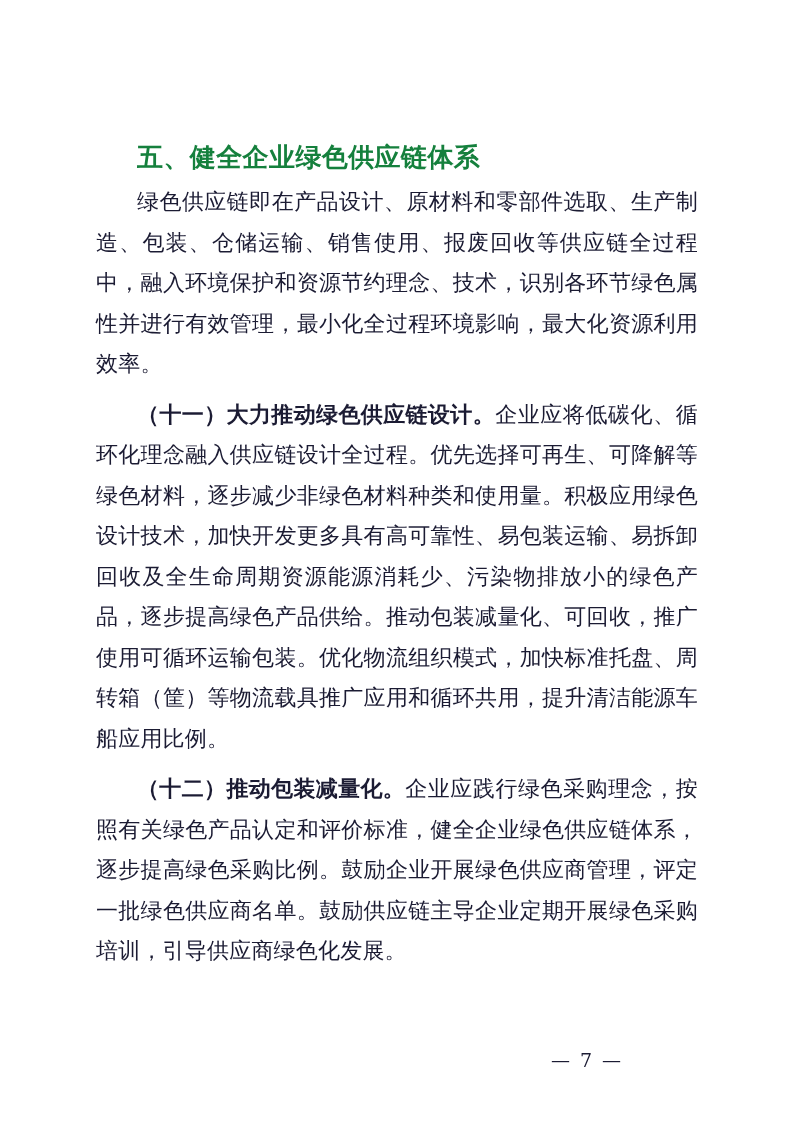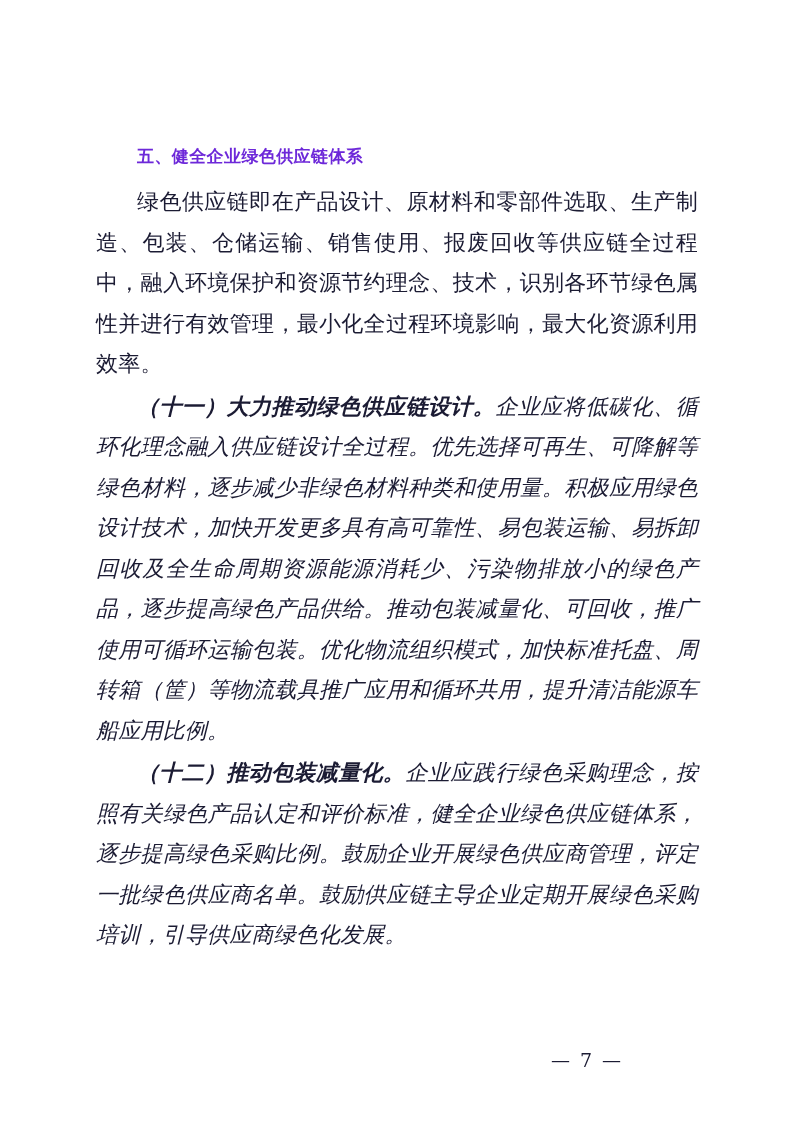--- a/index.html
+++ b/index.html
@@ -21,43 +21,42 @@
     top: 0;
     width: 794px;
     height: 1123px;
     box-sizing: border-box;
     padding: 140px 96px 60px 96px;
   }
   .doc-body {
     width: 602px;
   }
   .section-heading {
-    font-family: Liberation Mono, monospace;
+    font-family: Liberation Serif, serif;
     font-weight: bold;
-    font-size: 17px;
+    font-size: 26px;
     line-height: 36px;
     letter-spacing: 0.4px;
-    color: #6d28d9;
+    color: #15803d;
     margin: 0 0 6px 0;
     text-indent: 41px;
   }
   .para {
     font-size: 22px;
     line-height: 40.5px;
     letter-spacing: 0.2px;
     text-align: justify;
     text-justify: inter-ideograph;
     margin: 0;
     text-indent: 41px;
     color: #1b1b33;
     font-family: "DejaVu Serif", "Liberation Serif", serif;
   }
   .para + .para {
-    margin-top: 2px;
-    font-style: italic;
+    margin-top: 10px;
   }
   .para .lead {
     font-family: "DejaVu Sans", "Liberation Sans", sans-serif;
     font-weight: bold;
     letter-spacing: 0;
   }
   .page-number {
     position: absolute;
     left: 0;
     right: 0;

